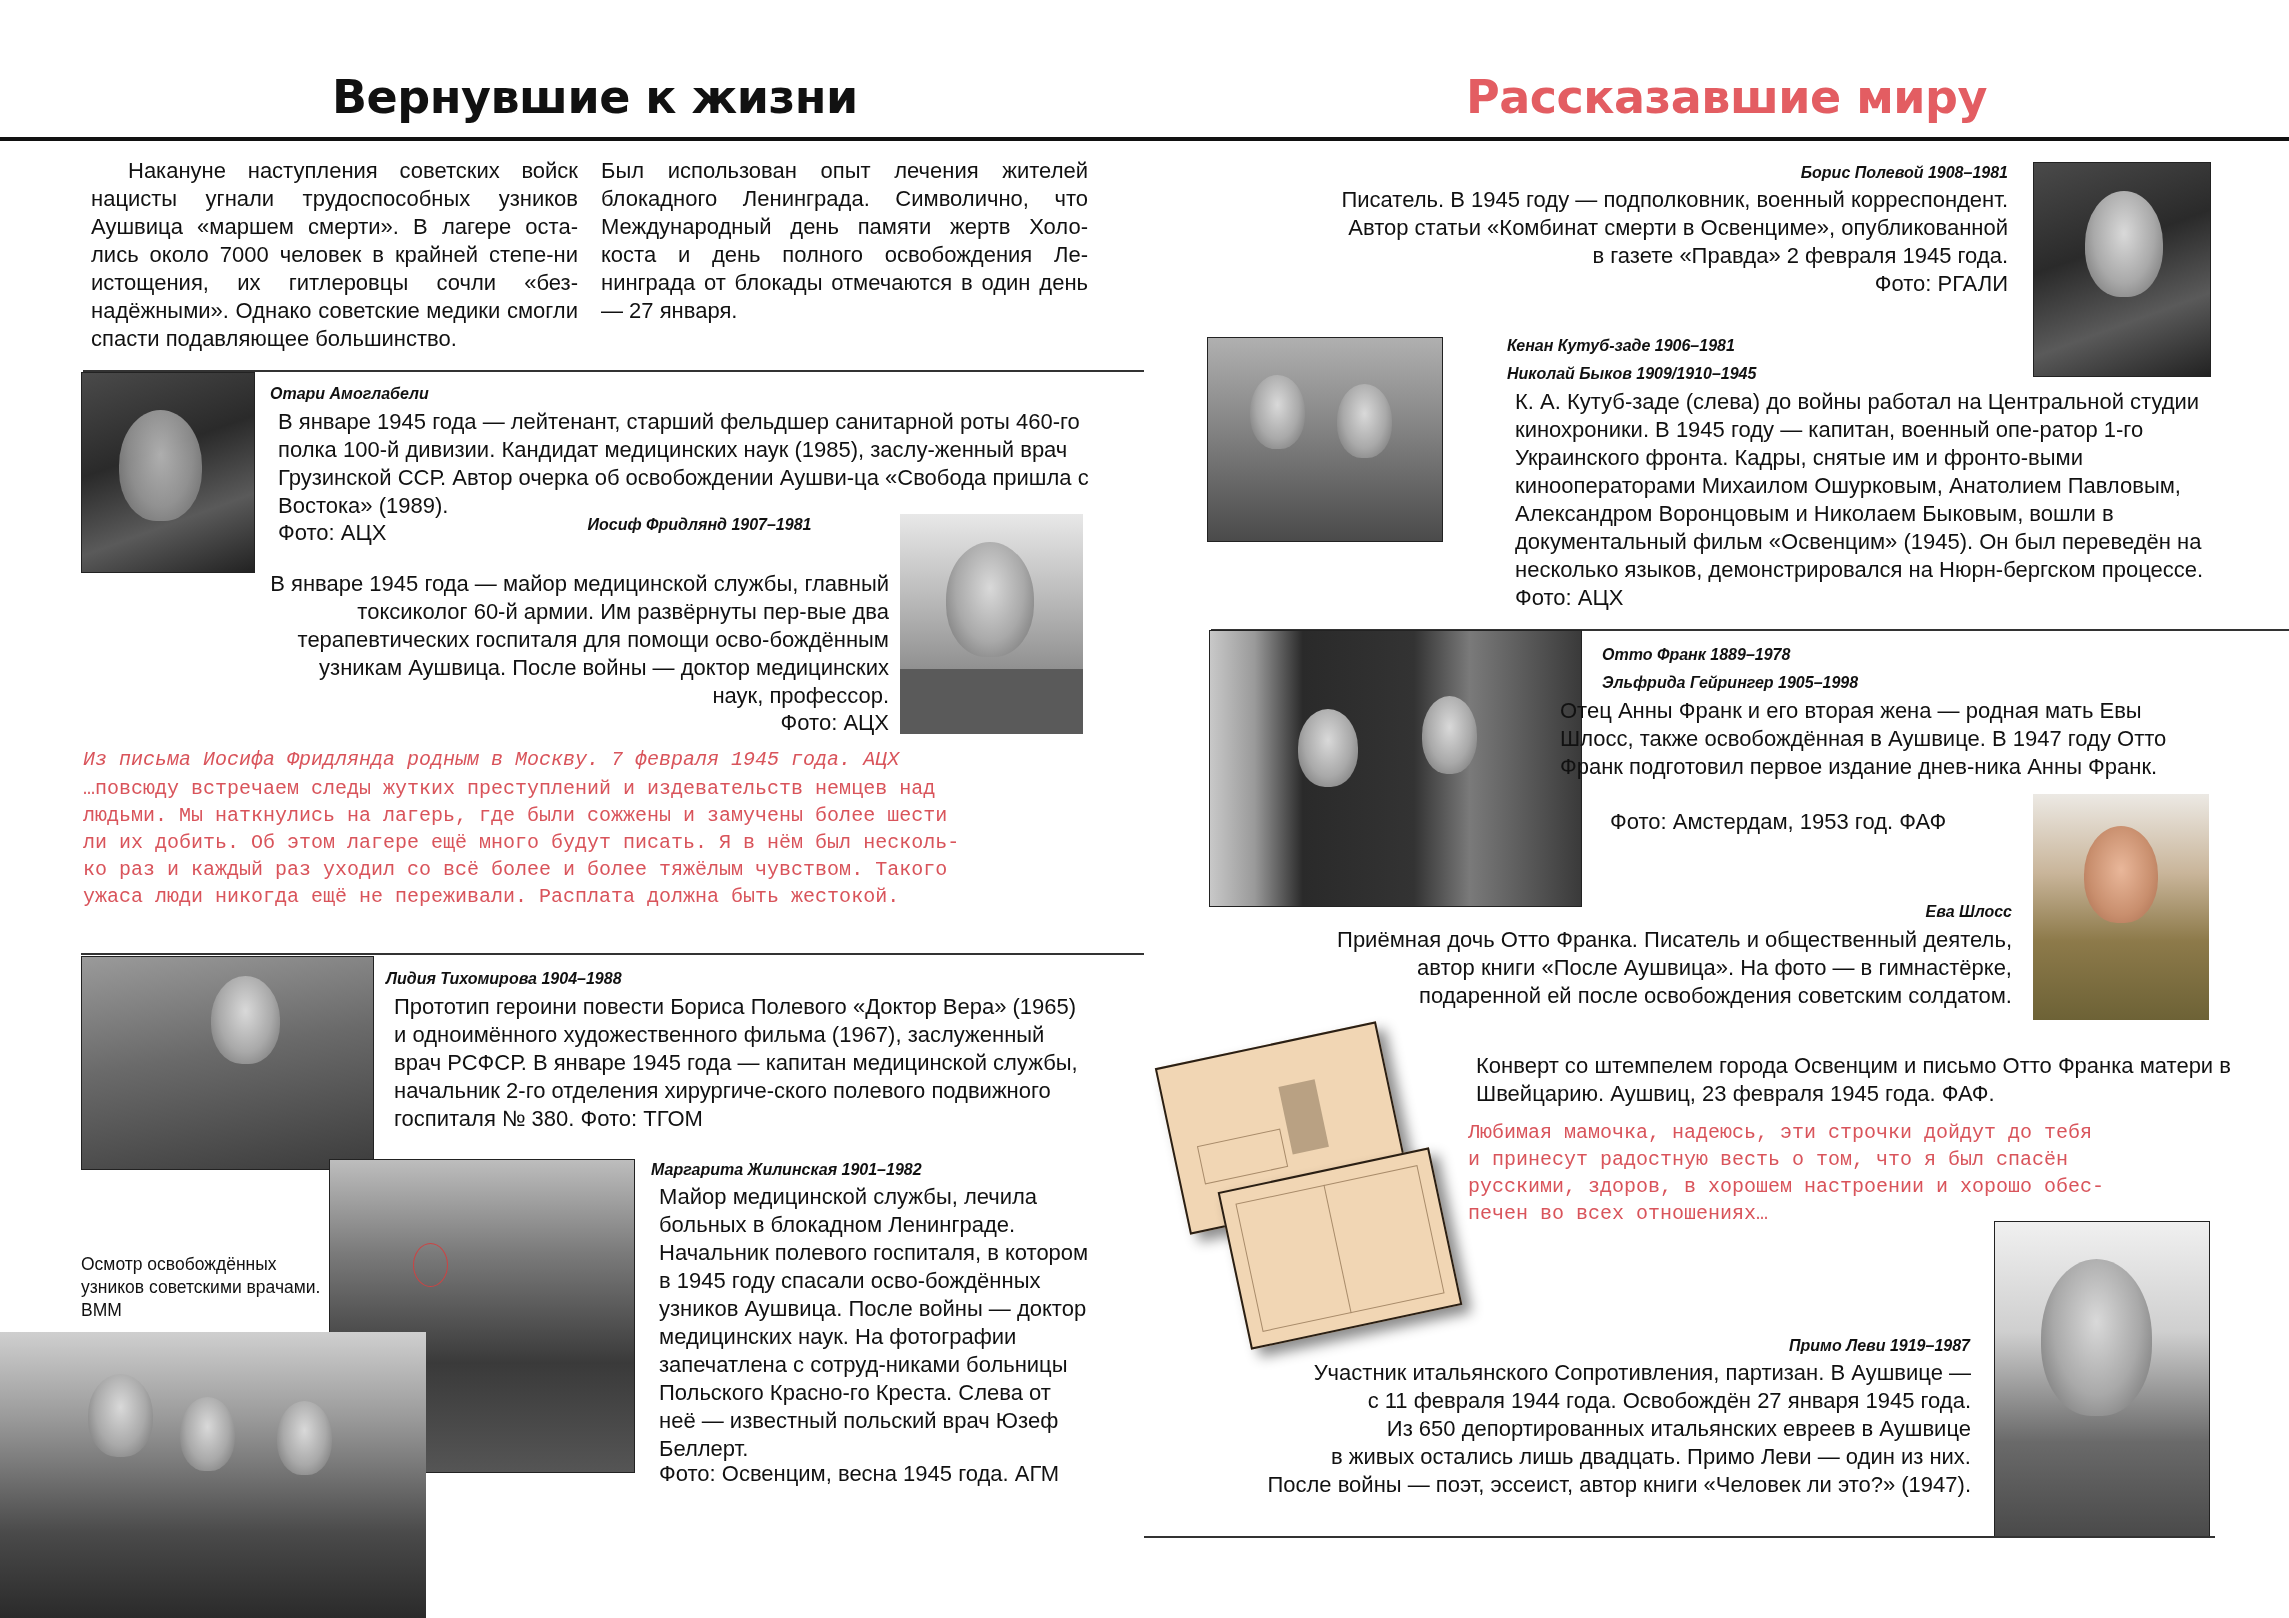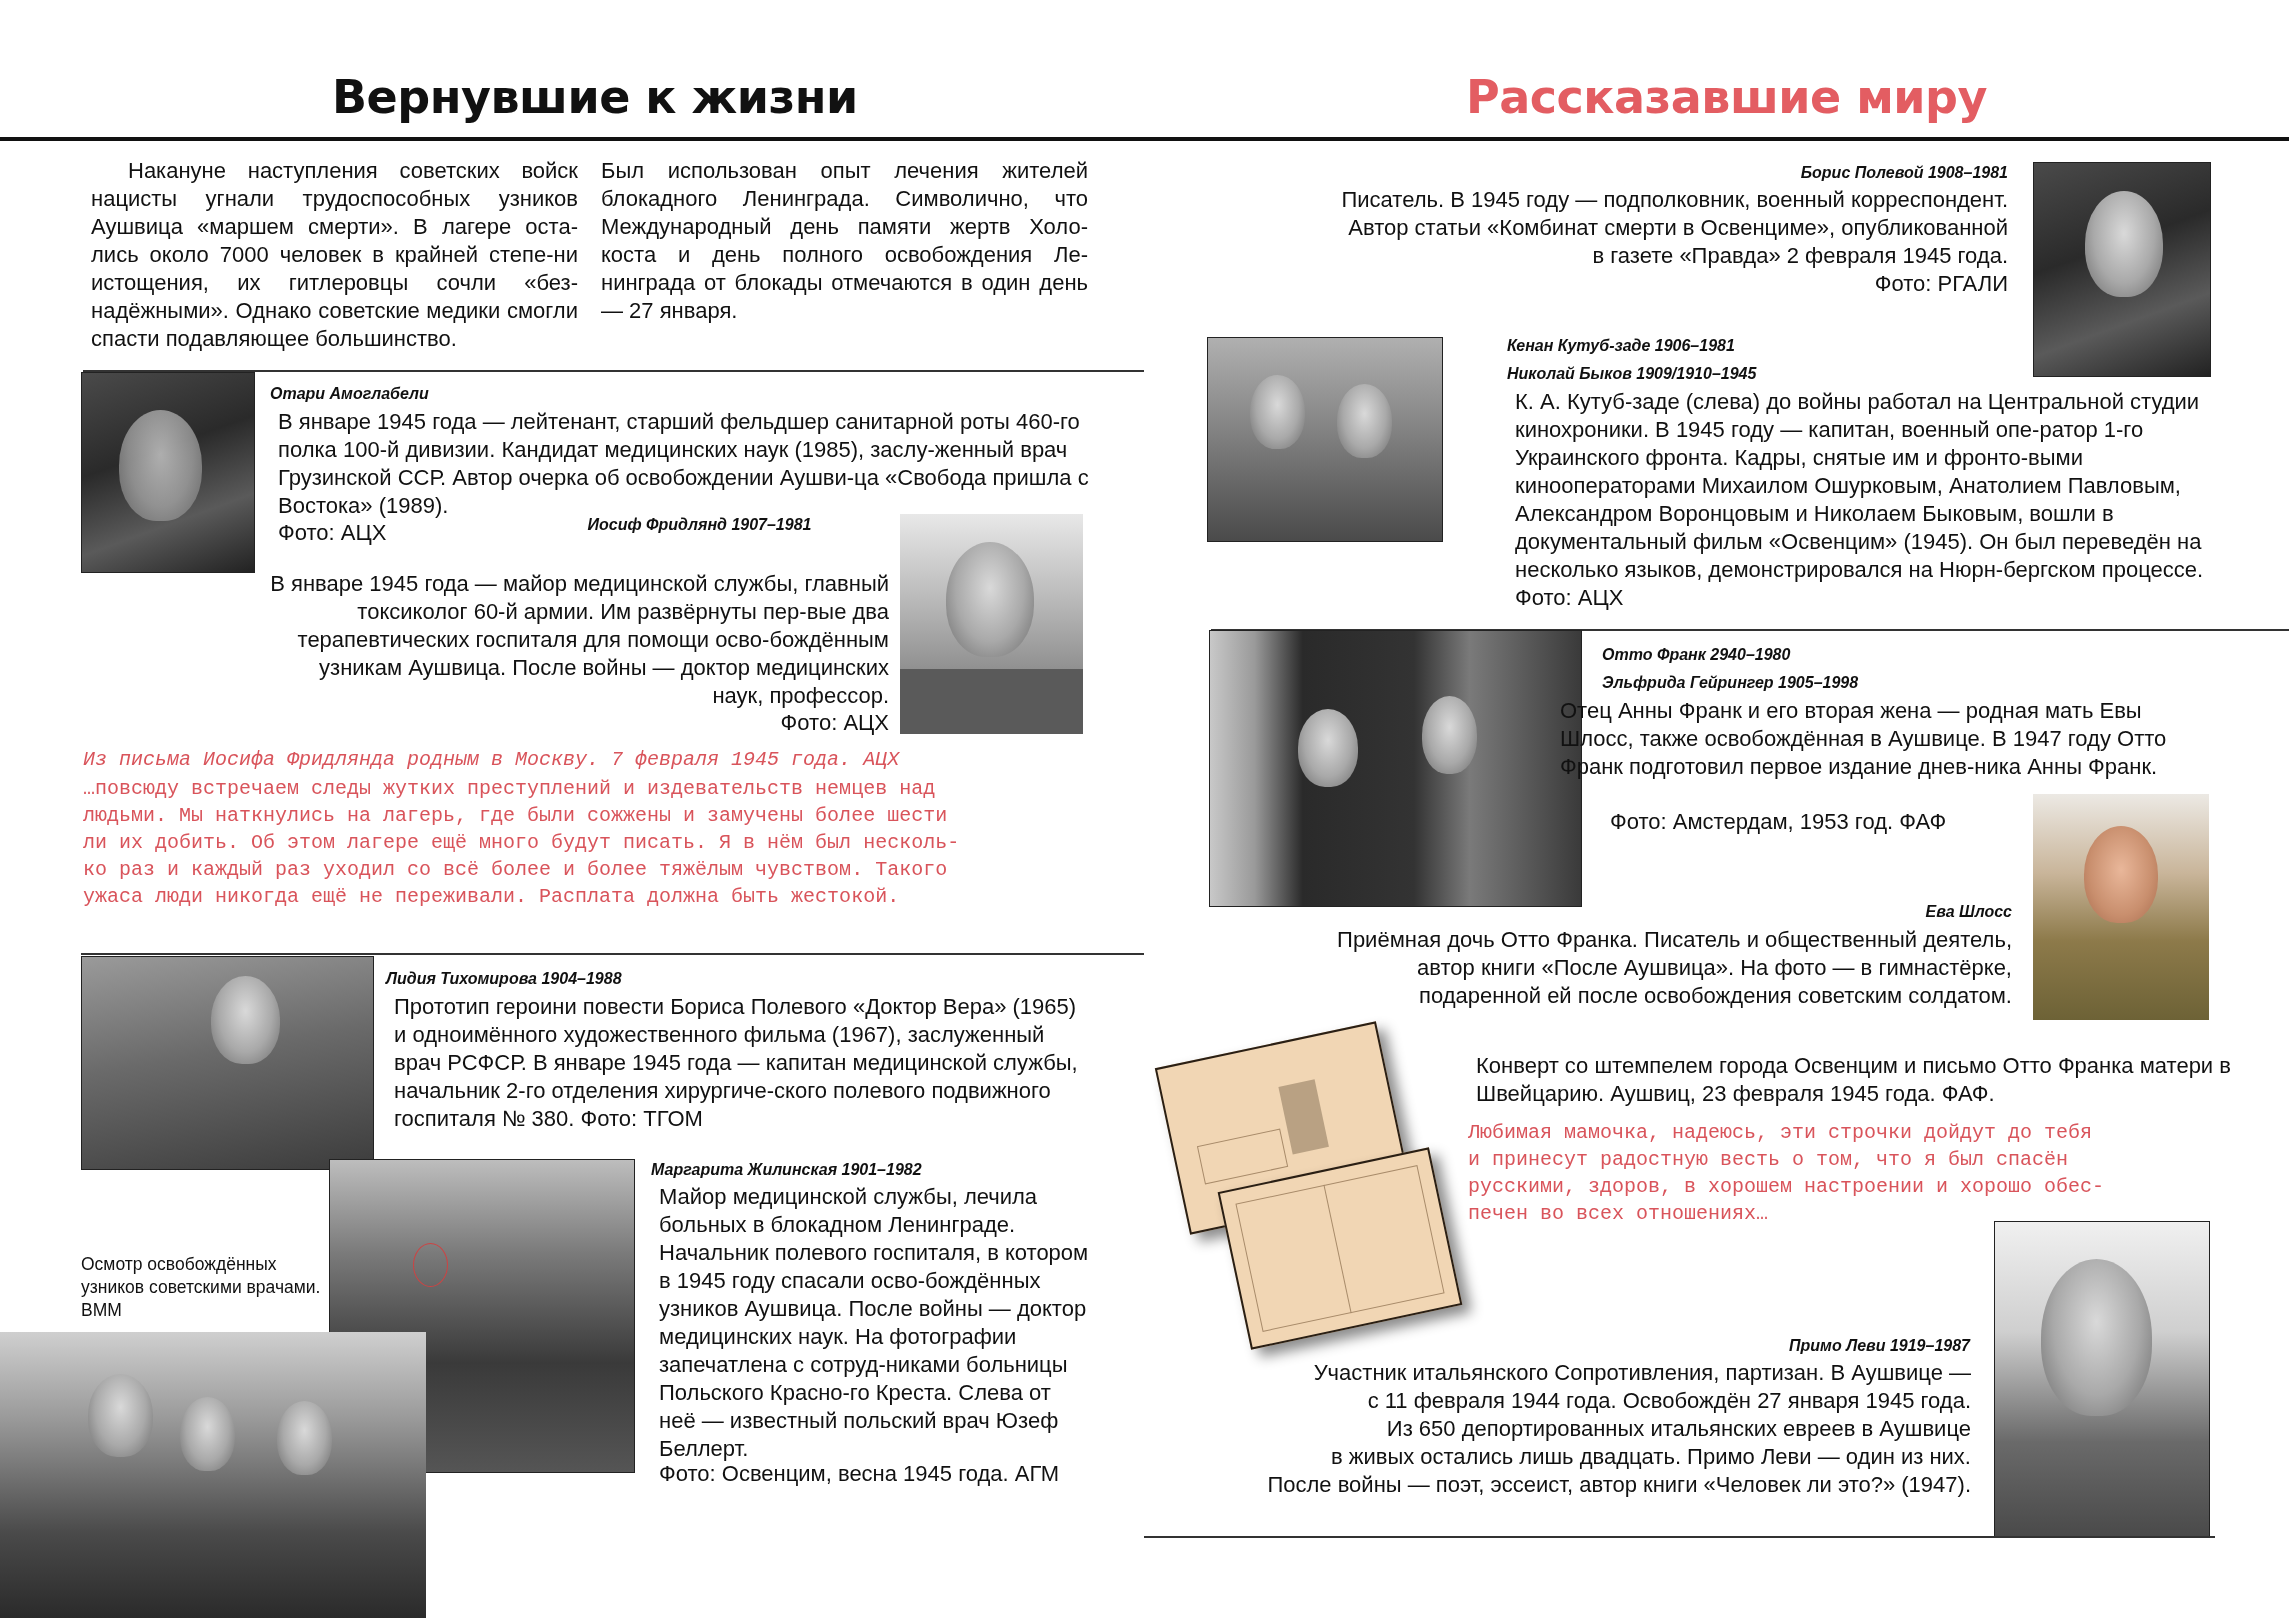--- a/index.html
+++ b/index.html
@@ -114,21 +114,21 @@
 <div class="abs name" style="left:1507px;top:332px;">Кенан Кутуб-заде 1906–1981</div>
 <div class="abs name" style="left:1507px;top:360px;">Николай Быков 1909/1910–1945</div>
 <div class="abs txt" style="left:1507px;top:388px;width:715px;">К. А. Кутуб-заде (слева) до войны работал на Центральной студии кинохроники. В 1945 году — капитан, военный опе-ратор 1-го Украинского фронта. Кадры, снятые им и фронто-выми кинооператорами Михаилом Ошурковым, Анатолием Павловым, Александром Воронцовым и Николаем Быковым, вошли в документальный фильм «Освенцим» (1945). Он был переведён на несколько языков, демонстрировался на Нюрн-бергском процессе. Фото: АЦХ</div>
 
 <div class="abs rule" style="left:1211px;top:629px;width:1079px;"></div>
 
 <div class="photo ph-dark" style="left:1209px;top:630px;width:373px;height:277px;background:linear-gradient(90deg,#c8c8c8 0%,#9a9a9a 12%,#2a2a2a 25%,#333 55%,#7a7a7a 70%,#3a3a3a 100%);">
   <div class="face" style="left:88px;top:78px;width:60px;height:78px;"></div>
   <div class="face" style="left:212px;top:65px;width:55px;height:78px;"></div>
 </div>
-<div class="abs name" style="left:1602px;top:641px;">Отто Франк 2940–1980</div>
+<div class="abs name" style="left:1602px;top:641px;">Отто Франк 1889–1978</div>
 <div class="abs name" style="left:1602px;top:669px;">Эльфрида Гейрингер 1905–1998</div>
 <div class="abs txt" style="left:1552px;top:697px;width:609px;">Отец Анны Франк и его вторая жена — родная мать Евы Шлосс, также освобождённая в Аушвице. В 1947 году Отто Франк подготовил первое издание днев-ника Анны Франк.</div>
 <div class="abs txt" style="left:1602px;top:808px;">Фото: Амстердам, 1953 год. ФАФ</div>
 
 <div class="photo ph-color" style="left:2033px;top:794px;width:176px;height:226px;border:none;">
   <div class="face" style="left:51px;top:32px;width:74px;height:97px;background:radial-gradient(ellipse at 50% 45%,#e9b79a 0%,#c98f6e 60%,#a76b4d 100%);"></div>
 </div>
 <div class="abs name right" style="left:1754px;top:898px;width:258px;">Ева Шлосс</div>
 <div class="abs" style="left:1237px;top:926px;width:775px;">
   <div class="txt right">Приёмная дочь Отто Франка. Писатель и общественный деятель,</div>

